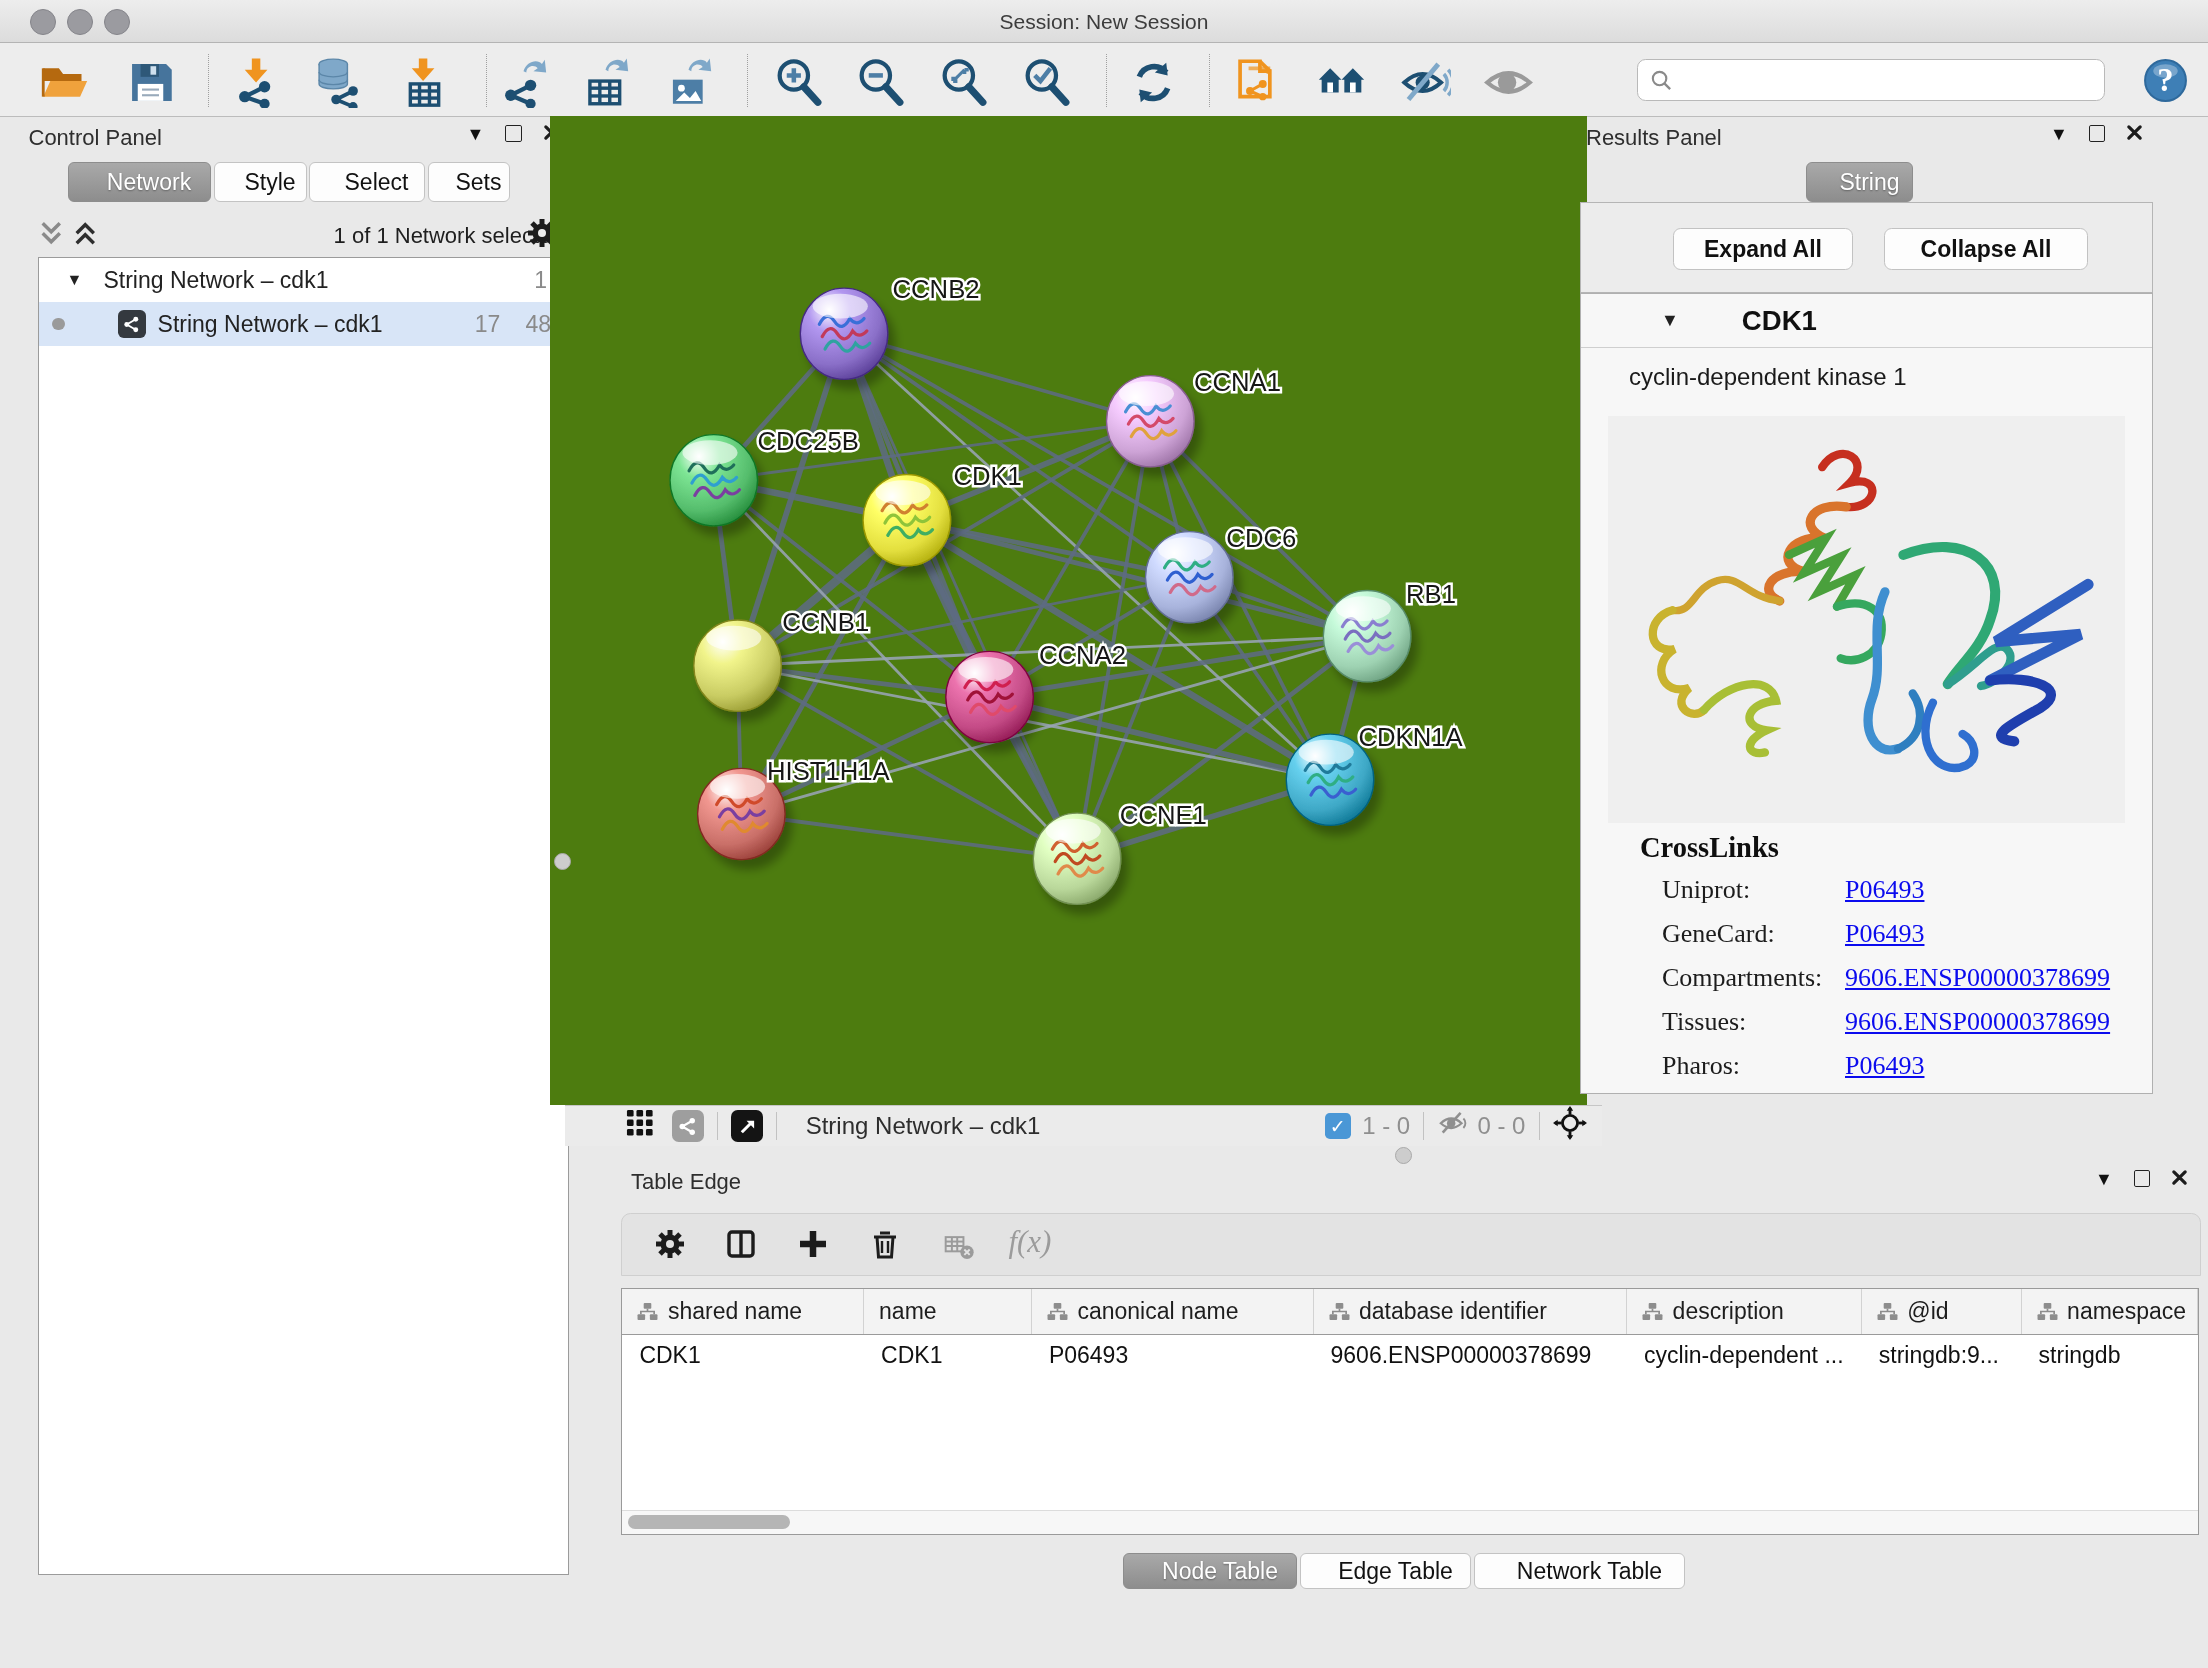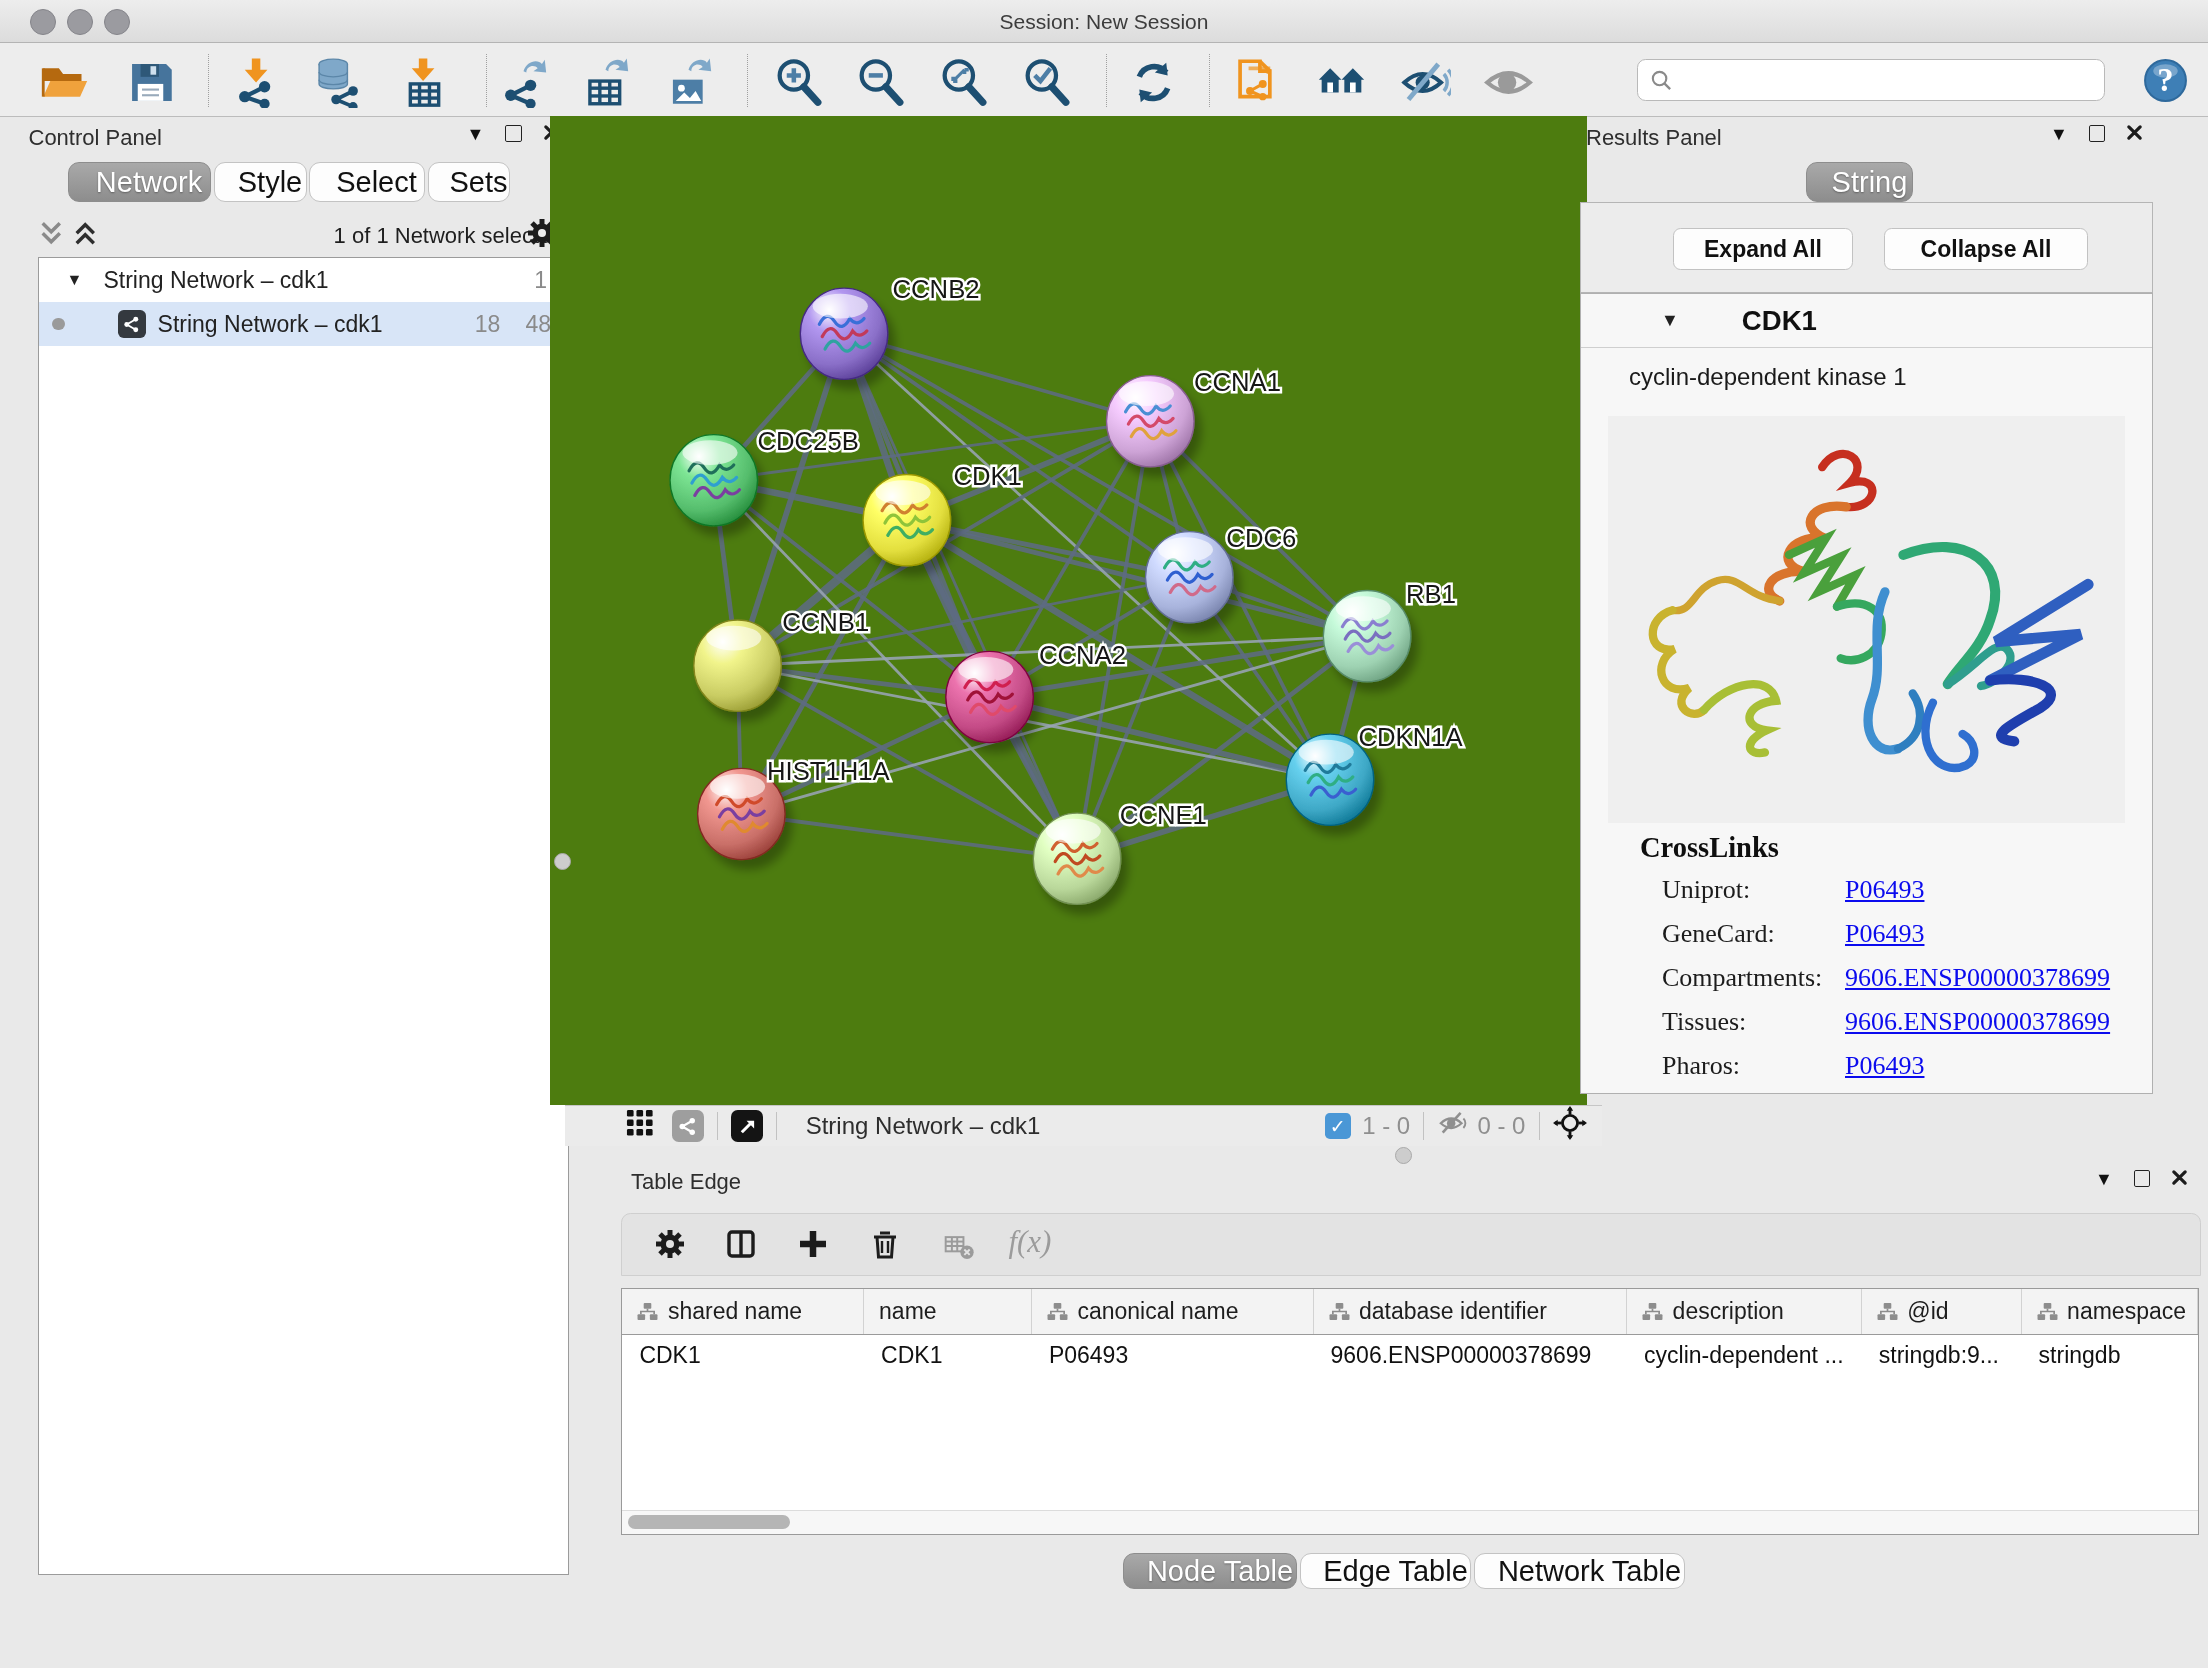--- a/index.html
+++ b/index.html
@@ -19,22 +19,22 @@
   .searchbox{left:1637px;top:16px;width:468px;height:42px;background:#fff;border:1px solid #b9b9b9;
     border-radius:8.6px;display:flex;align-items:center;padding-left:11.4px;box-sizing:border-box;}
   .searchbox input{border:none;outline:none;font-size:21px;width:380px;background:transparent;
     font-family:"Liberation Sans",sans-serif;}
   
   .ptitle{font-size:22px;color:#2e2e2e;}
   .phicons{display:flex;align-items:center;gap:21px;}
   .caret{font-size:18px;color:#111;line-height:1;}
   .floatbox{width:14.3px;height:14.3px;border:1.9px solid #222;border-radius:1.9px;display:inline-block;}
   .closex svg{width:17px;height:17px;}
-  .tab{height:40px;border:1px solid #c3c3c3;background:#fdfdfd;border-radius:11px;
-    display:flex;align-items:center;justify-content:center;font-size:29px;color:#111;box-sizing:border-box;padding-left:20px;}
+  .tab{height:40px;border:1px solid #c3c3c3;background:#fdfdfd;border-radius:6px;
+    display:flex;align-items:center;justify-content:center;font-size:23px;color:#111;box-sizing:border-box;padding-left:20px;}
   .tab.sel{background:linear-gradient(#a9a9a9,#8d8d8d);color:#fff;border-color:#8d8d8d;
     text-shadow:0 1px 1.9px rgba(0,0,0,.35);}
   
   .cp-listbox{left:28.5px;top:141px;width:529px;height:1316px;background:#fff;border:1.4px solid #9b9b9b;}
   .cp-row{position:relative;height:44px;display:flex;align-items:center;font-size:23px;}
   .cp-row.sel{background:#d8e5f7;}
   .cp-num{color:#8a8a8a;}
   .netglyph{width:28.5px;height:28.5px;border-radius:5.7px;background:#34393f;display:flex;
     align-items:center;justify-content:center;}
   
@@ -319,21 +319,21 @@
         <span style="margin-left:13.3px;width:12.4px;height:12.4px;border-radius:50%;background:#9a9a9a"></span>
         <span class="netglyph" style="margin-left:53px">
           <svg width="19" height="19" viewBox="0 0 20 20" fill="#fff">
               <circle cx="5" cy="10" r="2.6"></circle>
               <circle cx="14.5" cy="4.5" r="2.6"></circle>
               <circle cx="14.5" cy="15.5" r="2.6"></circle>
               <path d="M5 10 L14.5 4.5 M5 10 L14.5 15.5" stroke="#fff" stroke-width="2"></path>
             </svg>
         </span>
         <span style="margin-left:11.4px">String Network – cdk1</span>
-        <span class="cp-num" style="margin-left:auto">18</span>
+        <span class="cp-num" style="margin-left:auto">17</span>
         <span class="cp-num" style="margin-left:25px;margin-right:17px">48</span>
       </div>
     </div>
   </div>
 
   <div class="abs canvas">
     <svg id="net-svg" width="1037" height="989" viewBox="594 122 1090 1040">
         <defs>
           <filter id="nshadow" x="-60%" y="-60%" width="220%" height="220%">
             <feDropShadow dx="7" dy="10" stdDeviation="5" flood-color="#000" flood-opacity="0.3"></feDropShadow>

